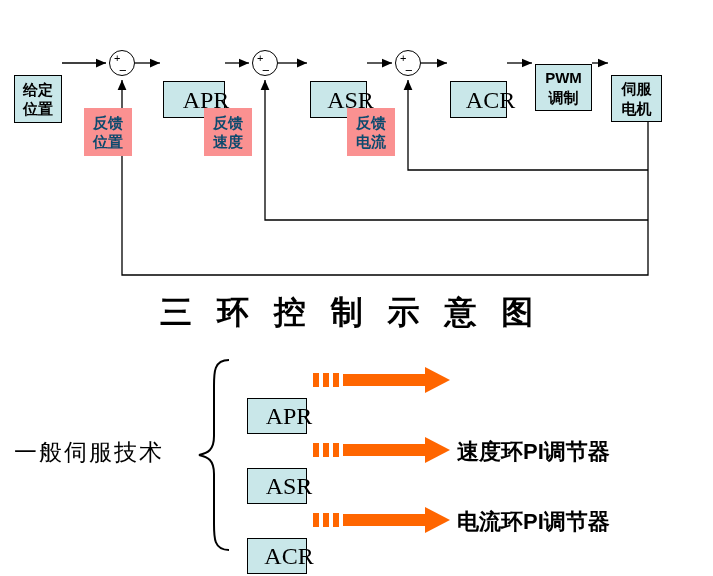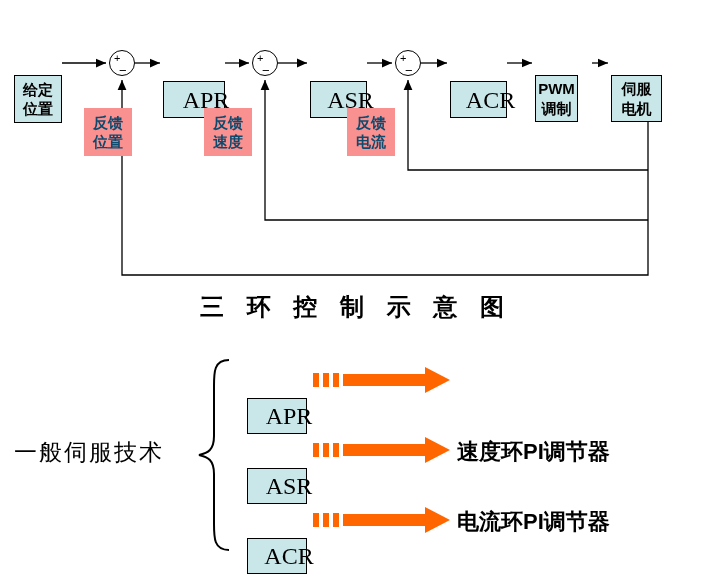--- a/index.html
+++ b/index.html
@@ -27,21 +27,21 @@
   }
   .sum {
     position:absolute; width:26px; height:26px; border:1px solid #000;
     border-radius:50%; background:#fff;
   }
   .sum .plus  { position:absolute; left:4px; top:2px;  font-size:11px; line-height:1; }
   .sum .minus { position:absolute; left:9px; top:13px; font-size:13px; line-height:1; }
 
   .title {
     position:absolute; left:160px; top:291px; width:392px;
-    text-align:center; font-weight:bold; font-size:24px; letter-spacing:8px;
+    font-weight:bold; font-size:32px; letter-spacing:8px;
     white-space:nowrap;
   }
   .legend-label {
     position:absolute; left:14px; top:437px; font-size:23px; letter-spacing:2px;
     white-space:nowrap;
   }
   .legend-box { left:247px; width:60px; height:36px; }
   .legend-desc {
     position:absolute; left:457px; font-size:22px; font-weight:bold; white-space:nowrap;
   }
@@ -119,21 +119,21 @@
 
   <div class="block reg" style="left:310px;top:45px;width:57px;height:37px">ASR</div>
 
   <div class="sum" style="left:395px;top:50px">
     <span class="plus">+</span>
     <span class="minus">−</span>
   </div>
 
   <div class="block reg" style="left:450px;top:45px;width:57px;height:37px">ACR</div>
 
-  <div class="block" style="left:535px;top:39px;width:43px;height:47px">PWM
+  <div class="block" style="left:535px;top:28px;width:57px;height:47px">PWM
 调制</div>
 
   <div class="block" style="left:611px;top:39px;width:51px;height:47px">伺服
 电机</div>
 
   <div class="fb" style="left:84px;top:108px;width:48px;height:48px">反馈
 位置</div>
 
   <div class="fb" style="left:204px;top:108px;width:48px;height:48px">反馈
 速度</div>

